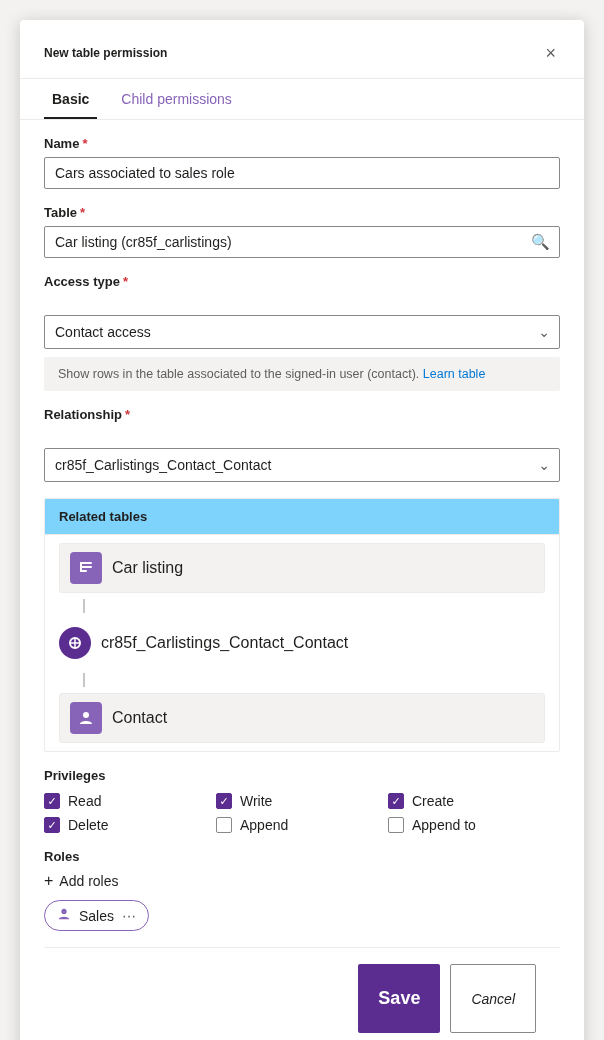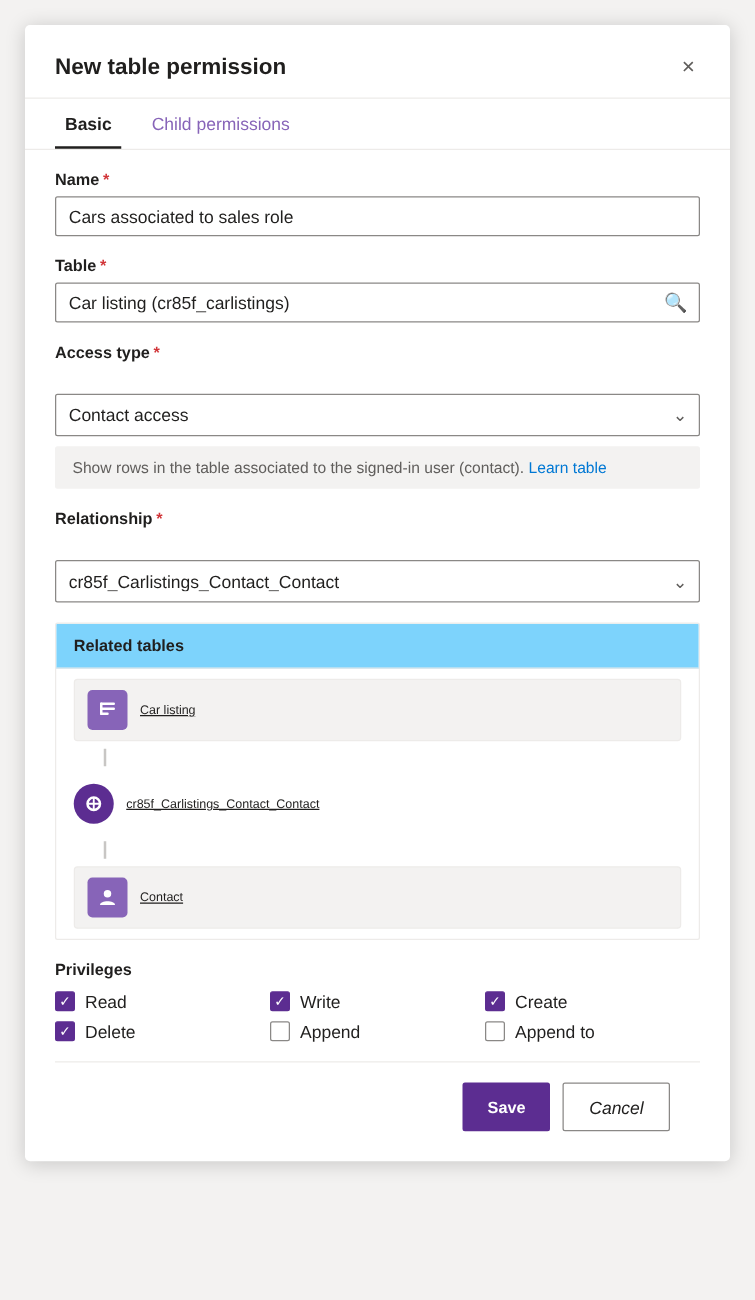--- a/index.html
+++ b/index.html
@@ -21,21 +21,21 @@
       position: relative;
     }
     .dialog-header {
       display: flex;
       justify-content: space-between;
       align-items: center;
       padding: 20px 24px 12px 24px;
       border-bottom: 1px solid #edebe9;
     }
     .dialog-title {
-      font-size: 18px;
+      font-size: 12px;
       font-weight: 600;
       color: #201f1e;
     }
     .close-btn {
       background: none;
       border: none;
       cursor: pointer;
       font-size: 18px;
       color: #605e5c;
       padding: 4px;
@@ -189,23 +189,22 @@
     }
     .icon-link {
       background: #5c2d91;
       color: #fff;
     }
     .icon-contact {
       background: #8764b8;
       color: #fff;
     }
     .table-item-label {
-      font-size: 10px;
-      color: #201f1e;
-      text-decoration: underline;
+      font-size: 16px;
+      color: #201f1e;
     }
     .privileges-section {
       margin-bottom: 16px;
     }
     .privileges-title {
       font-size: 13px;
       font-weight: 600;
       color: #201f1e;
       margin-bottom: 10px;
     }
@@ -294,22 +293,22 @@
       display: flex;
       justify-content: flex-end;
       gap: 10px;
       padding: 0 24px;
     }
     .btn-save {
       background: #5c2d91;
       color: #fff;
       border: none;
       border-radius: 2px;
-      padding: 12px 20px;
-      font-size: 13px;
+      padding: 24px 20px;
+      font-size: 18px;
       cursor: pointer;
       font-weight: 600;
     }
     .btn-cancel {
       background: #fff;
       color: #201f1e;
       border: 1px solid #8a8886;
       border-radius: 2px;
       padding: 8px 20px;
       font-size: 14px;
@@ -464,20 +463,39 @@
           <span>Append</span>
         </div>
         <div class="privilege-item">
           <div class="checkbox"></div>
           <span>Append to</span>
         </div>
 
       </div>
     </div>
 
+    <div class="roles-section">
+      <div class="roles-title">Roles</div>
+      <button class="add-roles-btn">
+        <span class="plus">+</span>
+        <span>Add roles</span>
+      </button>
+      <div>
+        <div class="role-tag">
+          <span class="role-tag-icon">
+            <svg width="14" height="14" viewBox="0 0 16 16" fill="#8764b8">
+              <circle cx="8" cy="5" r="3"></circle>
+              <path d="M2 14 c0-4 12-4 12 0" fill="#8764b8"></path>
+            </svg>
+          </span>
+          <span class="role-tag-label">Sales</span>
+          <span class="role-tag-menu">⋯</span>
+        </div>
+      </div>
+    </div>
 
     <hr class="divider">
 
     <div class="dialog-footer">
       <button class="btn-save">Save</button>
       <button class="btn-cancel">Cancel</button>
     </div>
 
   </div>
 </div>

